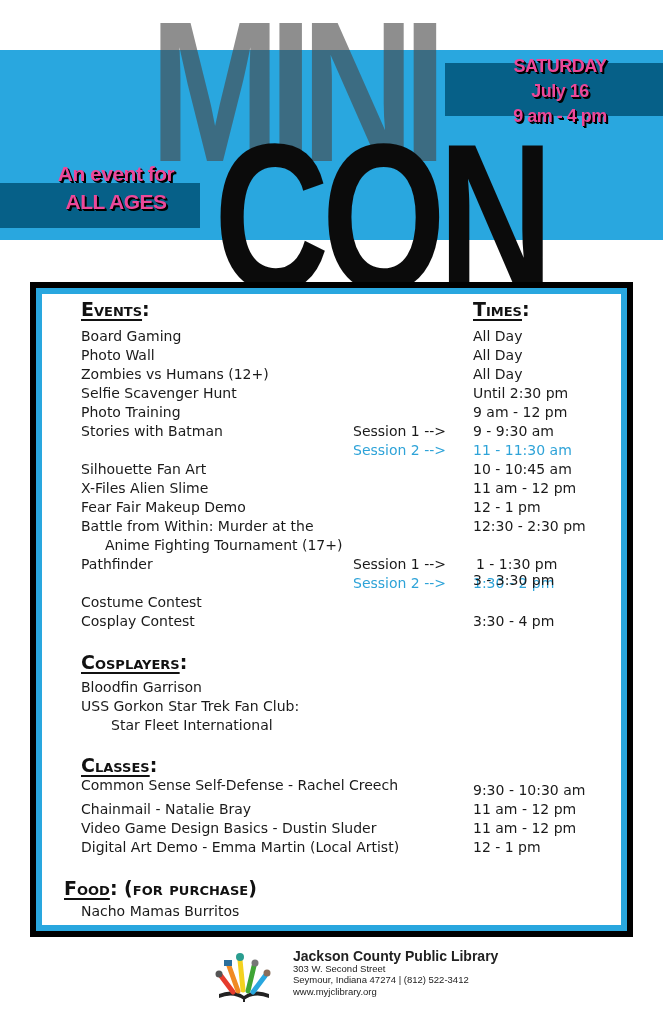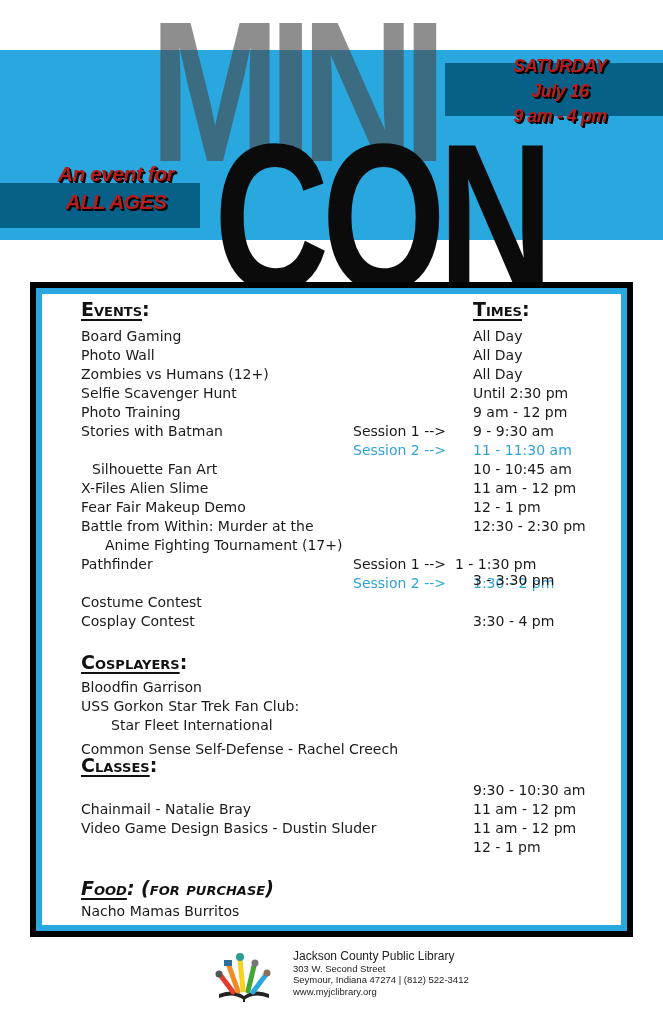--- a/index.html
+++ b/index.html
@@ -24,24 +24,23 @@
   .title-con {
     position: absolute; left: 214px; top: 113px;
     font-family: "Liberation Sans", sans-serif; font-weight: bold;
     font-size: 210px; line-height: 1;
     letter-spacing: -10px;
     color: #0b0b0b;
     transform: scaleX(0.76); transform-origin: left top;
     white-space: nowrap;
   }
   .shadow-text {
-    font-family: "Liberation Sans", sans-serif; font-weight: bold; color: #b91c1c;
+    font-family: "Liberation Sans", sans-serif; font-weight: bold; color: #ec4899;
     text-shadow: 2px 2px 0 #000, 1px 1px 0 #000;
     letter-spacing: -0.5px;
-    font-style: italic;
   }
   .all-ages { position: absolute; left: 26px; top: 160px; width: 180px; text-align: center; font-size: 21px; line-height: 28px; }
   .date-block { position: absolute; left: 480px; top: 54px; width: 160px; text-align: center; font-size: 18px; line-height: 25px; }
 
   .box-outer {
     position: absolute; left: 30px; top: 282px; width: 603px; height: 655px;
     background: #000000;
   }
   .box-blue {
     position: absolute; left: 6px; top: 6px; right: 6px; bottom: 6px;
@@ -58,21 +57,21 @@
   .line { position: absolute; white-space: nowrap; line-height: 19px; }
   .heading {
     position: absolute; white-space: nowrap; font-weight: bold; font-size: 19px;
     font-variant: small-caps; color: #111;
   }
   .heading .u { text-decoration: underline; text-decoration-thickness: 2px; text-underline-offset: 3px; }
   .blue { color: #2ea3d8; }
 
   .footer-logo { position: absolute; left: 213px; top: 950px; width: 62px; height: 56px; }
   .footer-text { position: absolute; left: 293px; top: 951px; font-family: "Liberation Sans", sans-serif; font-size: 9.5px; line-height: 11.5px; color: #222; }
-  .footer-text .name { font-weight: normal; font-size: 12px; }
+  .footer-text .name { font-weight: bold; font-size: 14px; }
 </style>
 </head>
 <body>
 
 <div class="band-main"></div>
 <div class="band-left"></div>
 <div class="band-right"></div>
 
 <div class="title-mini">MINI</div>
 <div class="title-con">CON</div>
@@ -113,60 +112,61 @@
 
   <div class="line" style="left:81px; top:403px;">Photo Training</div>
   <div class="line" style="left:473px; top:403px;">9 am - 12 pm</div>
 
   <div class="line" style="left:81px; top:422px;">Stories with Batman</div>
   <div class="line" style="left:353px; top:422px;">Session 1 --&gt;</div>
   <div class="line" style="left:473px; top:422px;">9 - 9:30 am</div>
   <div class="line blue" style="left:353px; top:441px;">Session 2 --&gt;</div>
   <div class="line blue" style="left:473px; top:441px;">11 - 11:30 am</div>
 
-  <div class="line" style="left:92px; top:460px;">Silhouette Fan Art</div>
+  <div class="line" style="left:81px; top:460px;">Silhouette Fan Art</div>
   <div class="line" style="left:473px; top:460px;">10 - 10:45 am</div>
 
   <div class="line" style="left:81px; top:479px;">X-Files Alien Slime</div>
   <div class="line" style="left:473px; top:479px;">11 am - 12 pm</div>
 
   <div class="line" style="left:81px; top:498px;">Fear Fair Makeup Demo</div>
   <div class="line" style="left:473px; top:498px;">12 - 1 pm</div>
 
   <div class="line" style="left:81px; top:517px;">Battle from Within: Murder at the</div>
   <div class="line" style="left:473px; top:517px;">12:30 - 2:30 pm</div>
   <div class="line" style="left:105px; top:536px;">Anime Fighting Tournament (17+)</div>
 
   <div class="line" style="left:81px; top:555px;">Pathfinder</div>
   <div class="line" style="left:353px; top:555px;">Session 1 --&gt;</div>
-  <div class="line" style="left:455px; top:555px;">1 - 1:30 pm</div>
+  <div class="line" style="left:476px; top:555px;">1 - 1:30 pm</div>
   <div class="line blue" style="left:353px; top:574px;">Session 2 --&gt;</div>
   <div class="line blue" style="left:473px; top:574px;">1:30 - 2 pm</div>
 
   <div class="line" style="left:81px; top:593px;">Costume Contest</div>
   <div class="line" style="left:473px; top:571px;">3 - 3:30 pm</div>
 
   <div class="line" style="left:81px; top:612px;">Cosplay Contest</div>
   <div class="line" style="left:473px; top:612px;">3:30 - 4 pm</div>
 
   <div class="heading" style="left:81px; top:651px;"><span class="u">Cosplayers</span>:</div>
   <div class="line" style="left:81px; top:678px;">Bloodfin Garrison</div>
   <div class="line" style="left:81px; top:697px;">USS Gorkon Star Trek Fan Club:</div>
   <div class="line" style="left:111px; top:716px;">Star Fleet International</div>
 
   <div class="heading" style="left:81px; top:754px;"><span class="u">Classes</span>:</div>
-  <div class="line" style="left:81px; top:740px;text-align:right;">Common Sense Self-Defense - Rachel Creech</div>
+  <div class="line" style="left:81px; top:776px;text-align:right;">Common Sense Self-Defense - Rachel Creech</div>
   <div class="line" style="left:473px; top:781px;">9:30 - 10:30 am</div>
   <div class="line" style="left:81px; top:800px;">Chainmail - Natalie Bray</div>
   <div class="line" style="left:473px; top:800px;">11 am - 12 pm</div>
   <div class="line" style="left:81px; top:819px;">Video Game Design Basics - Dustin Sluder</div>
   <div class="line" style="left:473px; top:819px;">11 am - 12 pm</div>
+  <div class="line" style="left:81px; top:838px;">Digital Art Demo - Emma Martin (Local Artist)</div>
   <div class="line" style="left:473px; top:838px;">12 - 1 pm</div>
 
-  <div class="heading" style="left:81px; top:877px;font-style:italic;"><span class="u">Food</span>: <span>(for purchase)</span></div>
+  <div class="heading" style="left:64px; top:877px;"><span class="u">Food</span>: <span>(for purchase)</span></div>
   <div class="line" style="left:81px; top:902px;">Nacho Mamas Burritos</div>
 </div>
 
 <div class="footer-logo">
   <svg width="62" height="56" viewBox="0 0 62 56">
     <path d="M6 44 Q20 38 31 46 Q42 38 56 44 L56 48 Q42 42 31 50 Q20 42 6 48 Z" fill="#222"></path>
     <path d="M31 46 L31 52" stroke="#222" stroke-width="2"></path>
     <path d="M8 26 L20 42" stroke="#e53b2c" stroke-width="5" stroke-linecap="round"></path>
     <circle cx="6" cy="24" r="3.5" fill="#555"></circle>
     <path d="M16 16 L25 41" stroke="#f08a24" stroke-width="5" stroke-linecap="round"></path>

